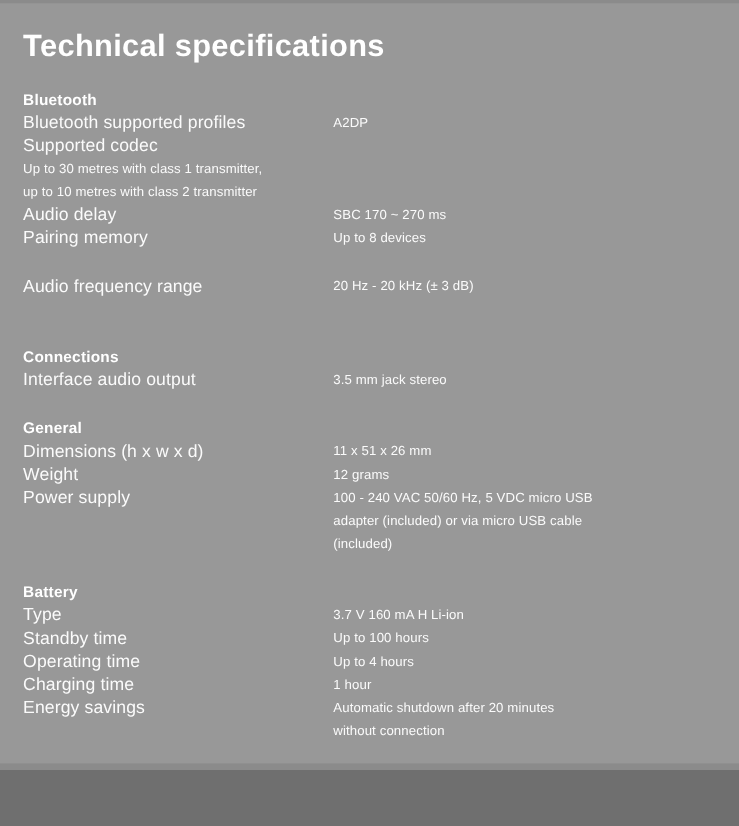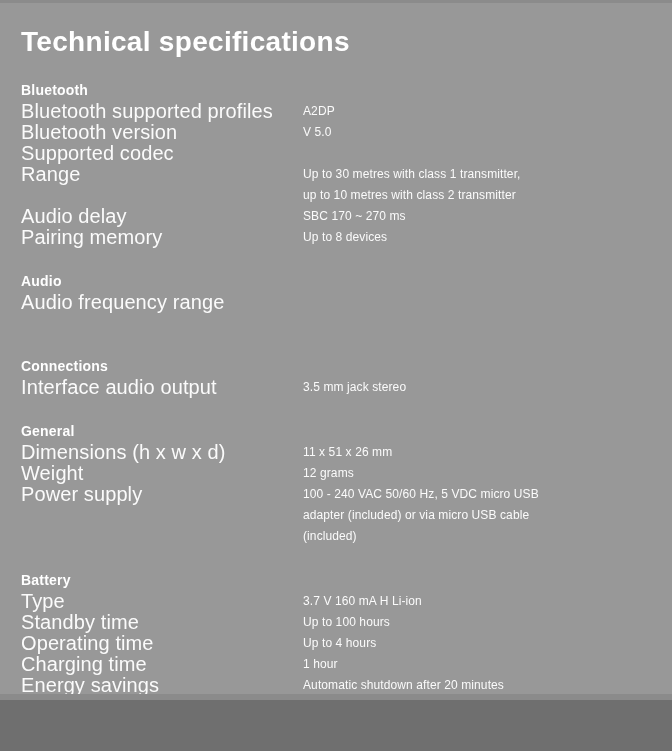--- a/index.html
+++ b/index.html
@@ -43,21 +43,21 @@
     font-weight: bold;
     letter-spacing: 0.2px;
     color: #ffffff;
   }
   .spec-row {
     display: flex;
     align-items: flex-start;
   }
   .spec-row .label {
     flex: 0 0 282px;
-    font-size: 20px;
+    font-size: 16px;
     line-height: 21px;
     letter-spacing: 0.1px;
   }
   .spec-row .value {
     flex: 1 1 auto;
     font-size: 12px;
     line-height: 21px;
     letter-spacing: 0.1px;
     white-space: pre-line;
   }
@@ -70,52 +70,47 @@
   <h1 class="title">Technical specifications</h1>
   <div id="sections">
   <section class="spec-section">
     <h2 class="section-heading">Bluetooth</h2>
     <div class="rows">
   <div class="spec-row">
     <div class="label">Bluetooth supported profiles</div>
     <div class="value">A2DP</div>
   </div>
 
-  <div class="spec-row">
-    <div class="label">Bluetooth version</div>
-    <div class="value">V 5.0</div>
-  </div>
 
   <div class="spec-row">
     <div class="label">Supported codec</div>
   </div>
 
   <div class="spec-row">
-    <div class="label">Range</div>
     <div class="value">Up to 30 metres with class 1 transmitter,
 up to 10 metres with class 2 transmitter</div>
   </div>
 
   <div class="spec-row">
     <div class="label">Audio delay</div>
     <div class="value">SBC 170 ~ 270 ms</div>
   </div>
 
   <div class="spec-row">
     <div class="label">Pairing memory</div>
     <div class="value">Up to 8 devices</div>
   </div>
 </div>
   </section>
 
   <section class="spec-section">
-    <h2 class="section-heading">Audio</h2>
     <div class="rows">
   <div class="spec-row">
     <div class="label">Audio frequency range</div>
+    <div class="value">20 Hz - 20 kHz (± 3 dB)</div>
   </div>
 </div>
   </section>
 
   <section class="spec-section">
     <h2 class="section-heading">Connections</h2>
     <div class="rows">
   <div class="spec-row">
     <div class="label">Interface audio output</div>
     <div class="value">3.5 mm jack stereo</div>

